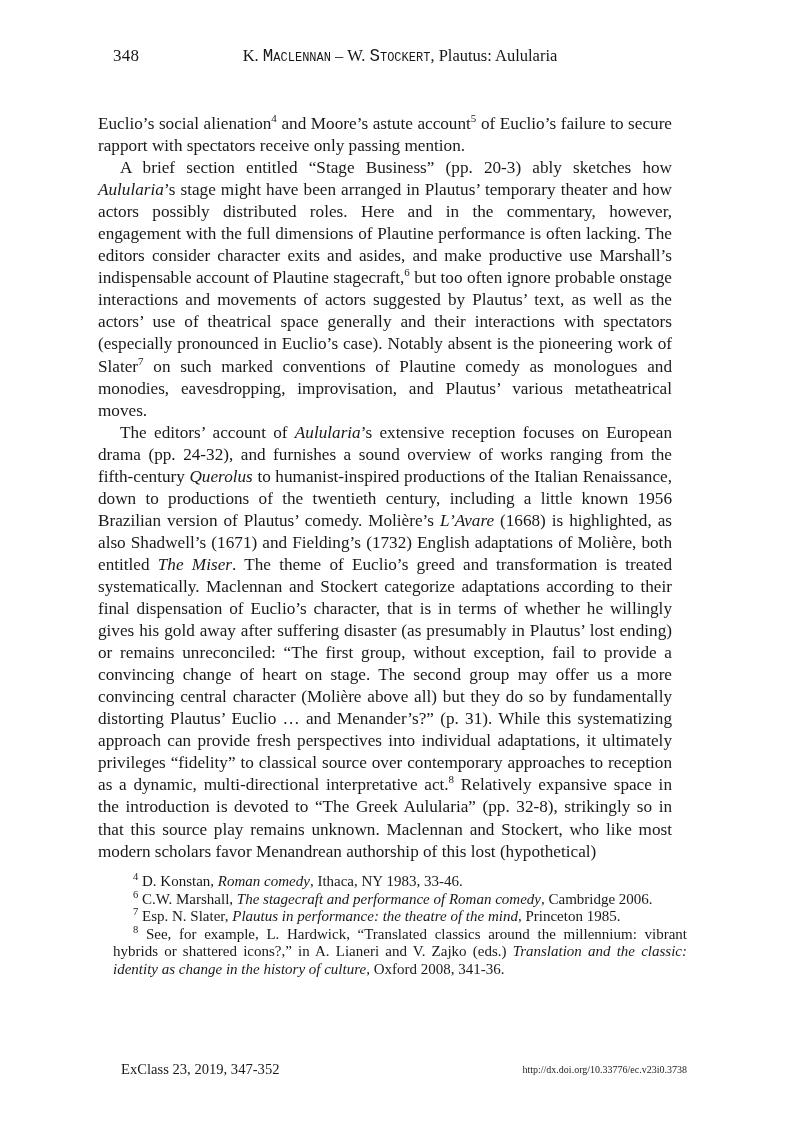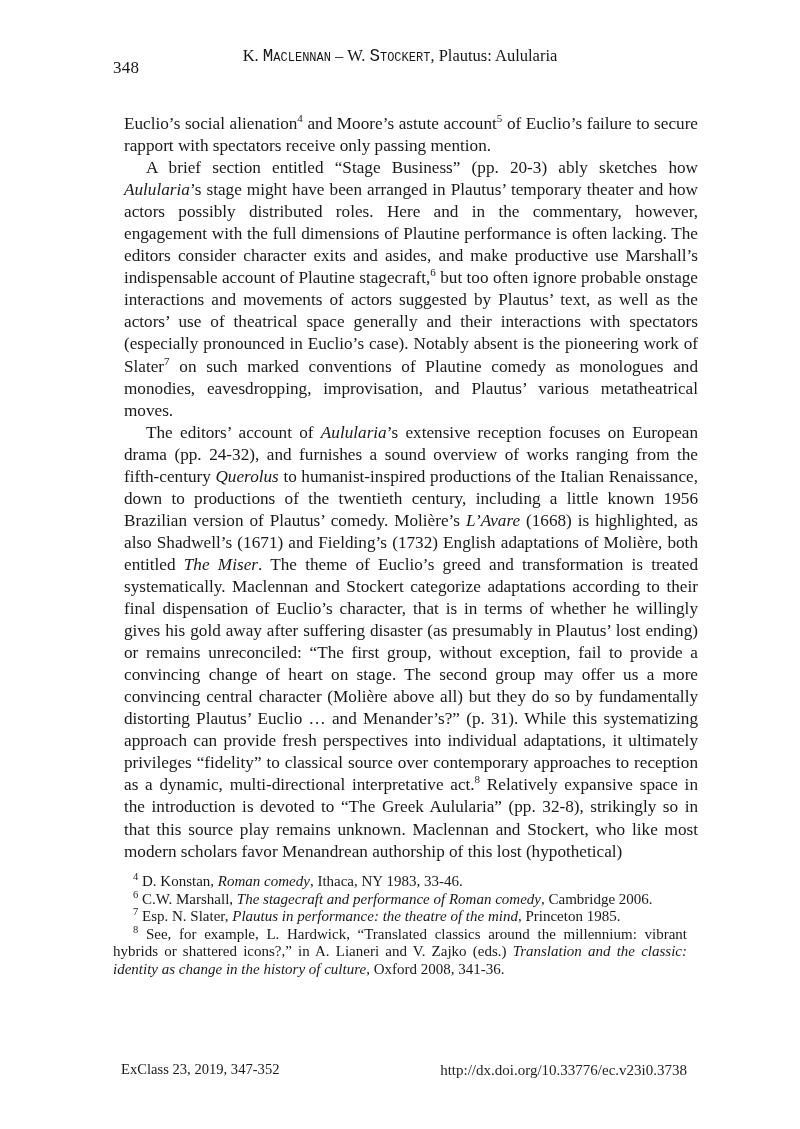--- a/index.html
+++ b/index.html
@@ -30,41 +30,40 @@
     font-size: 16.5px;
     line-height: 24px;
     color: #17171a;
   }
   .running-head .folio {
     position: absolute;
     left: 0;
     top: 0;
     font-size: 17px;
     letter-spacing: 0.2px;
-    margin-top: 12px;
   }
   .running-head .head-title {
     position: absolute;
     left: 0;
     top: 0;
     width: 574px;
     text-align: center;
     white-space: nowrap;
   }
   .sc {
     font-variant: small-caps;
     font-size: 17.5px;
     font-family: Liberation Mono, monospace;
   }
   .it { }
 
   
   .body-text {
     position: absolute;
-    left: 124px;
+    left: 98px;
     top: 113px;
     width: 574px;
     font-size: 17.2px;
     line-height: 22.05px;
     text-align: justify;
     text-justify: inter-word;
     hyphens: none;
     color: #191919;
   }
   .body-text p {
@@ -114,21 +113,21 @@
   .page-footer .journal-ref {
     position: absolute;
     left: 8px;
     top: 0;
     white-space: nowrap;
   }
   .page-footer .doi {
     position: absolute;
     right: 0;
     top: 1px;
-    font-size: 15px;
+    font-size: 10px;
     white-space: nowrap;
     color: #232323;
   }
 </style>
 </head>
 <body>
 
 <div class="page">
 
   <div class="running-head">

